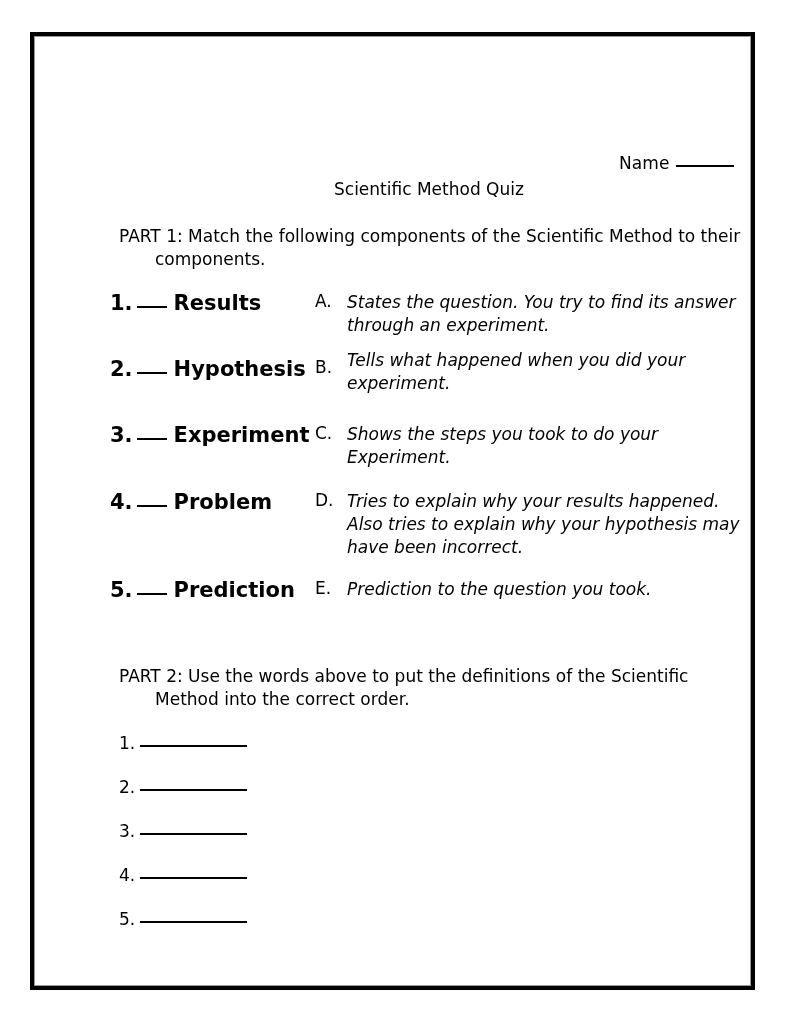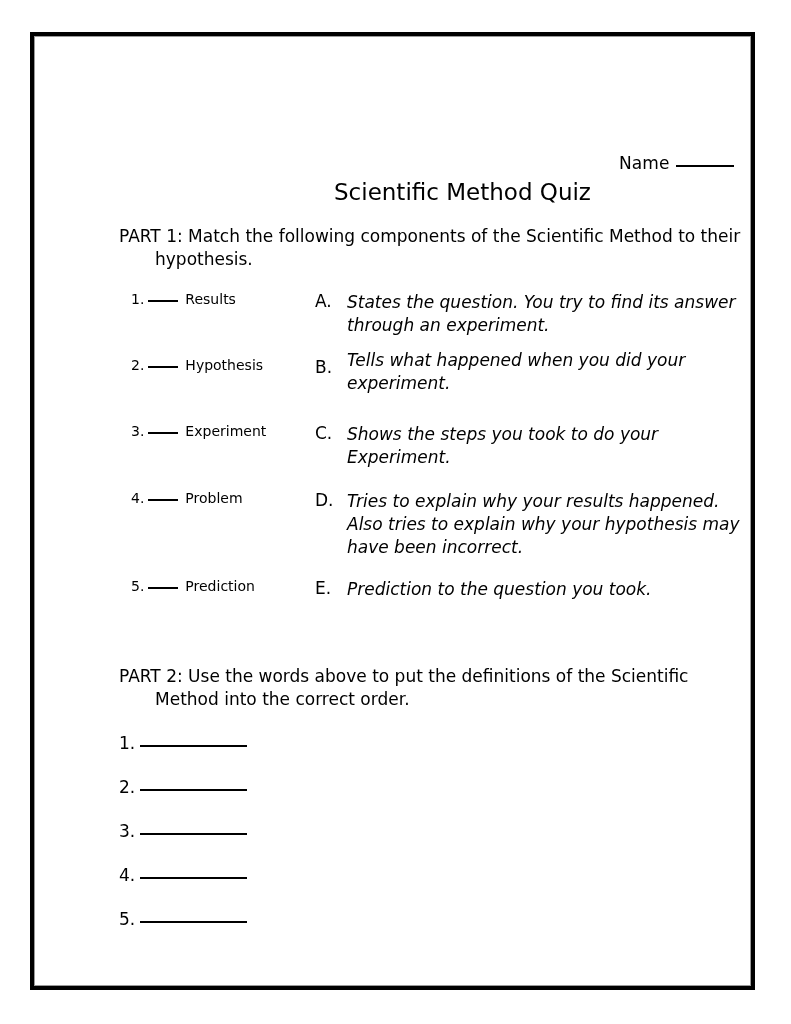--- a/index.html
+++ b/index.html
@@ -63,39 +63,40 @@
     display: inline-block;
     width: 58px;
     border-bottom: 2px solid #000;
     margin-left: 6px;
     vertical-align: 2px;
   }
 
   .doc-title {
     left: 299px;
     top: 114px;
-    font-size: 23px;
+    font-size: 17px;
   }
 
   .part-heading {
     left: 84px;
     top: 160px;
     font-size: 17px;
     line-height: 23px;
     white-space: normal;
     width: 640px;
   }
   .part-heading .cont { display: block; padding-left: 36px; }
 
   #part2-heading { top: 600px; }
 
   
   .match-term {
-    left: 96px;
-    font-size: 14px;
+    left: 75px;
+    font-size: 21px;
+    font-weight: bold;
   }
   .term-blank {
     display: inline-block;
     width: 30px;
     border-bottom: 2px solid #000;
     margin: 0 7px 0 4px;
     vertical-align: 2px;
   }
 
   
@@ -132,21 +133,21 @@
     <div id="content">
 
       <div class="abs name-line">
         <span>Name</span><span class="name-blank"></span>
       </div>
 
       <div class="abs doc-title">Scientific Method Quiz</div>
 
       <div class="abs part-heading" id="part1-heading">
         <span>PART 1:  Match the following components of the Scientific Method to their</span>
-        <span class="cont">hypothesis.</span>
+        <span class="cont">components.</span>
       </div>
 
       <div class="abs match-term" style="top:226px;">
         <span>1.</span><span class="term-blank"></span><span>Results</span>
       </div>
       <div class="abs match-term" style="top:292px;text-align:center;">
         <span>2.</span><span class="term-blank"></span><span>Hypothesis</span>
       </div>
       <div class="abs match-term" style="top:358px;">
         <span>3.</span><span class="term-blank"></span><span>Experiment</span>

